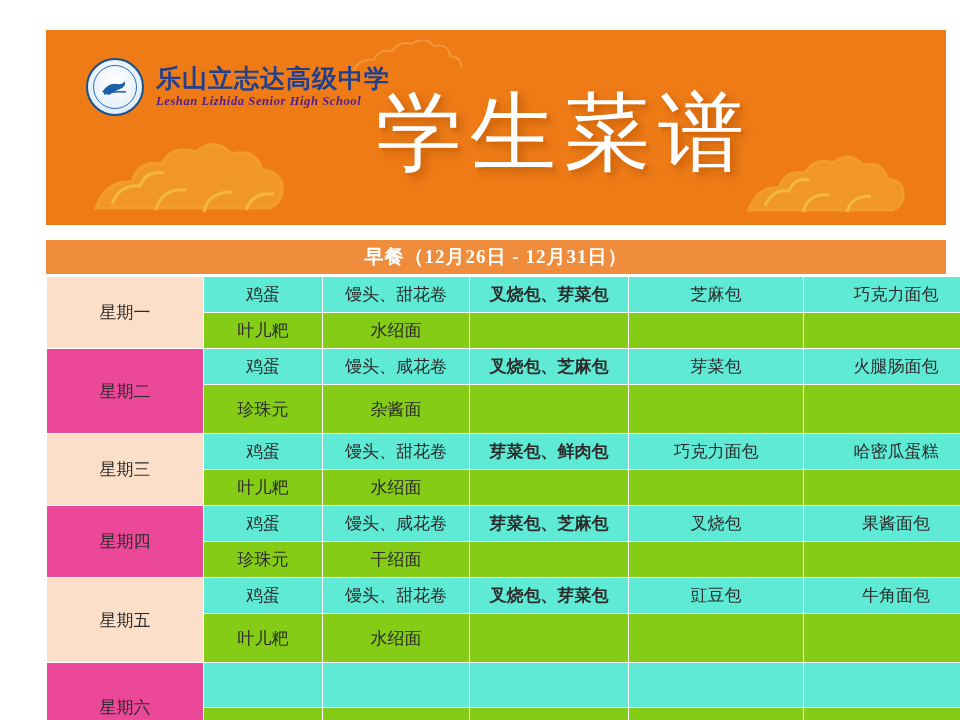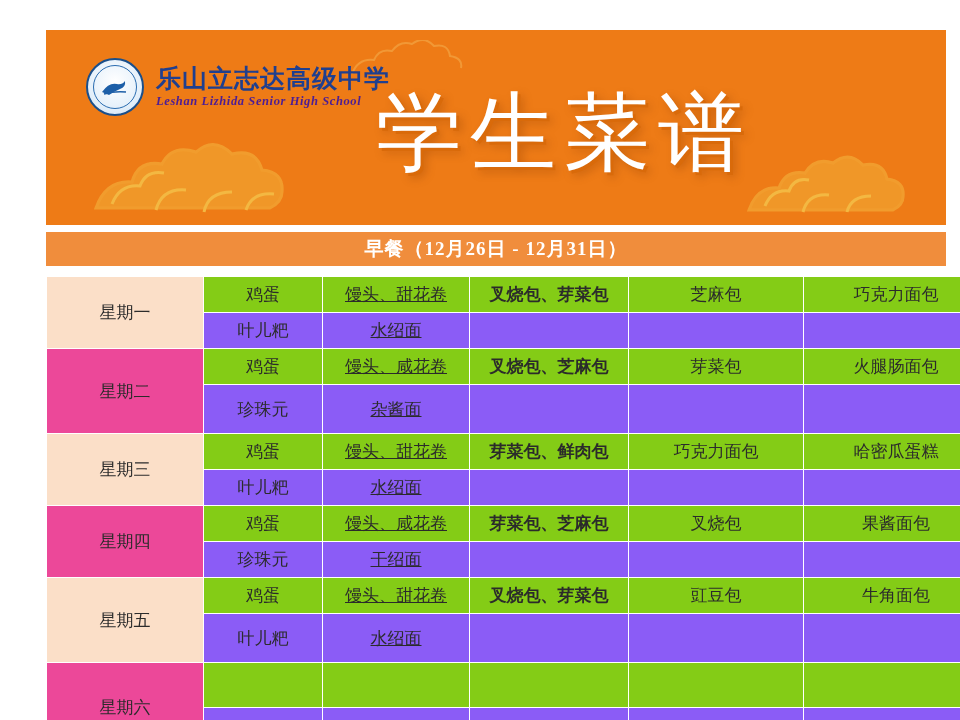--- a/index.html
+++ b/index.html
@@ -104,21 +104,21 @@
     color: #ffffff;
     letter-spacing: 8px;
     text-shadow: 3px 3px 0 #d96a0a, 5px 5px 10px rgba(120,50,0,0.35);
     white-space: nowrap;
   }
 
   
   .meal-bar {
     position: absolute;
     left: 30px;
-    top: 232px;
+    top: 240px;
     width: 900px;
     height: 34px;
     background: #f08d3c;
     color: #ffffff;
     font-weight: bold;
     font-size: 19px;
     display: flex;
     align-items: center;
     justify-content: center;
     letter-spacing: 1px;
@@ -144,27 +144,27 @@
   }
   .day-cell {
     width: 150px;
     font-size: 22px;
     color: #3a3a3a;
     background: #fbdfc8;
   }
   .day-cell.alt { background: #ec4899; }
 
   .c1 { width: 112px; }
-  .c2 { width: 140px; text-decoration: underline; }
+  .c2 { width: 140px; }
   .c3 { width: 152px; font-weight: bold; }
   .c4 { width: 168px; }
   .c5 { width: 178px; }
 
-  .row-a td.dish { background: #84cc16; height: 31px; }
-  .row-b td.dish { background: #8b5cf6; height: 31px; }
+  .row-a td.dish { background: #5eead4; height: 31px; }
+  .row-b td.dish { background: #84cc16; height: 31px; }
 
   .row-tall td.dish { height: 44px; }
   .row-empty td.dish { height: 40px; }
 </style>
 </head>
 <body>
 
 <div class="page">
 
   <div class="banner">

